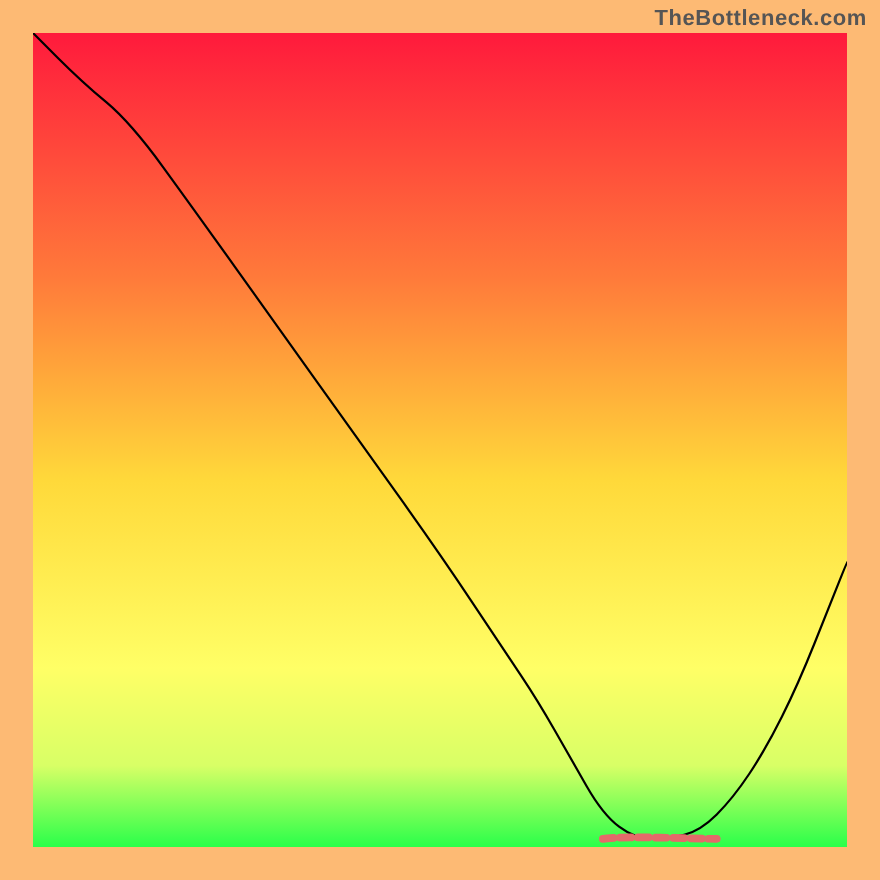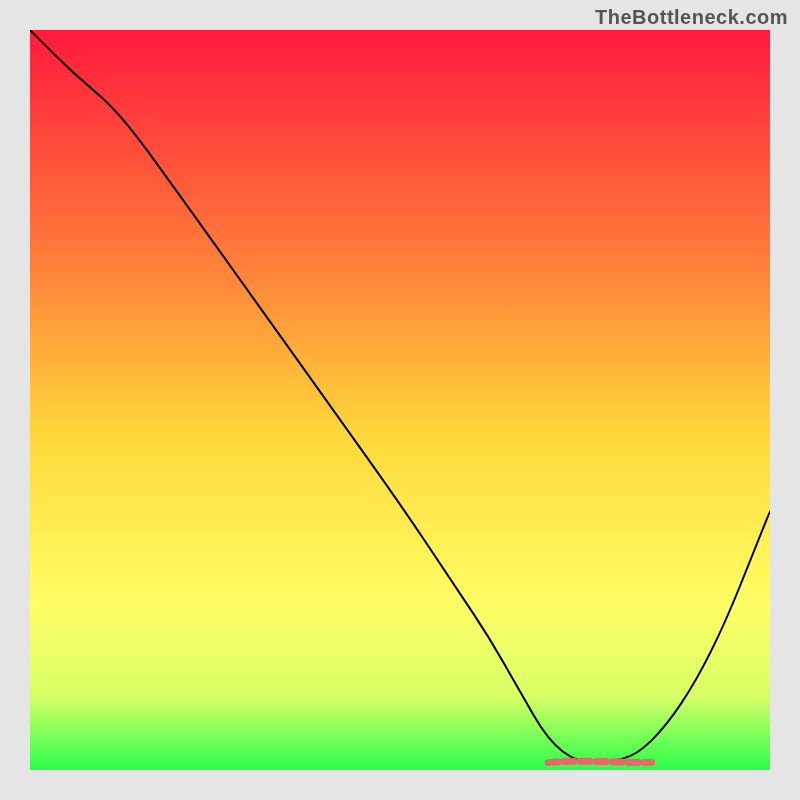--- a/index.html
+++ b/index.html
@@ -8,21 +8,21 @@
     width: 800px;
     height: 800px;
     background: #000;
     overflow: hidden;
     font-family: Arial, Helvetica, sans-serif;
   }
   .frame {
     position: relative;
     width: 800px;
     height: 800px;
-    background: #e5e5e5;
+    background: #fdba74;
   }
   .watermark {
     position: absolute;
     top: 6px;
     right: 12px;
     color: #555;
     font-size: 20px;
     font-weight: bold;
     letter-spacing: 0.5px;
     z-index: 10;

